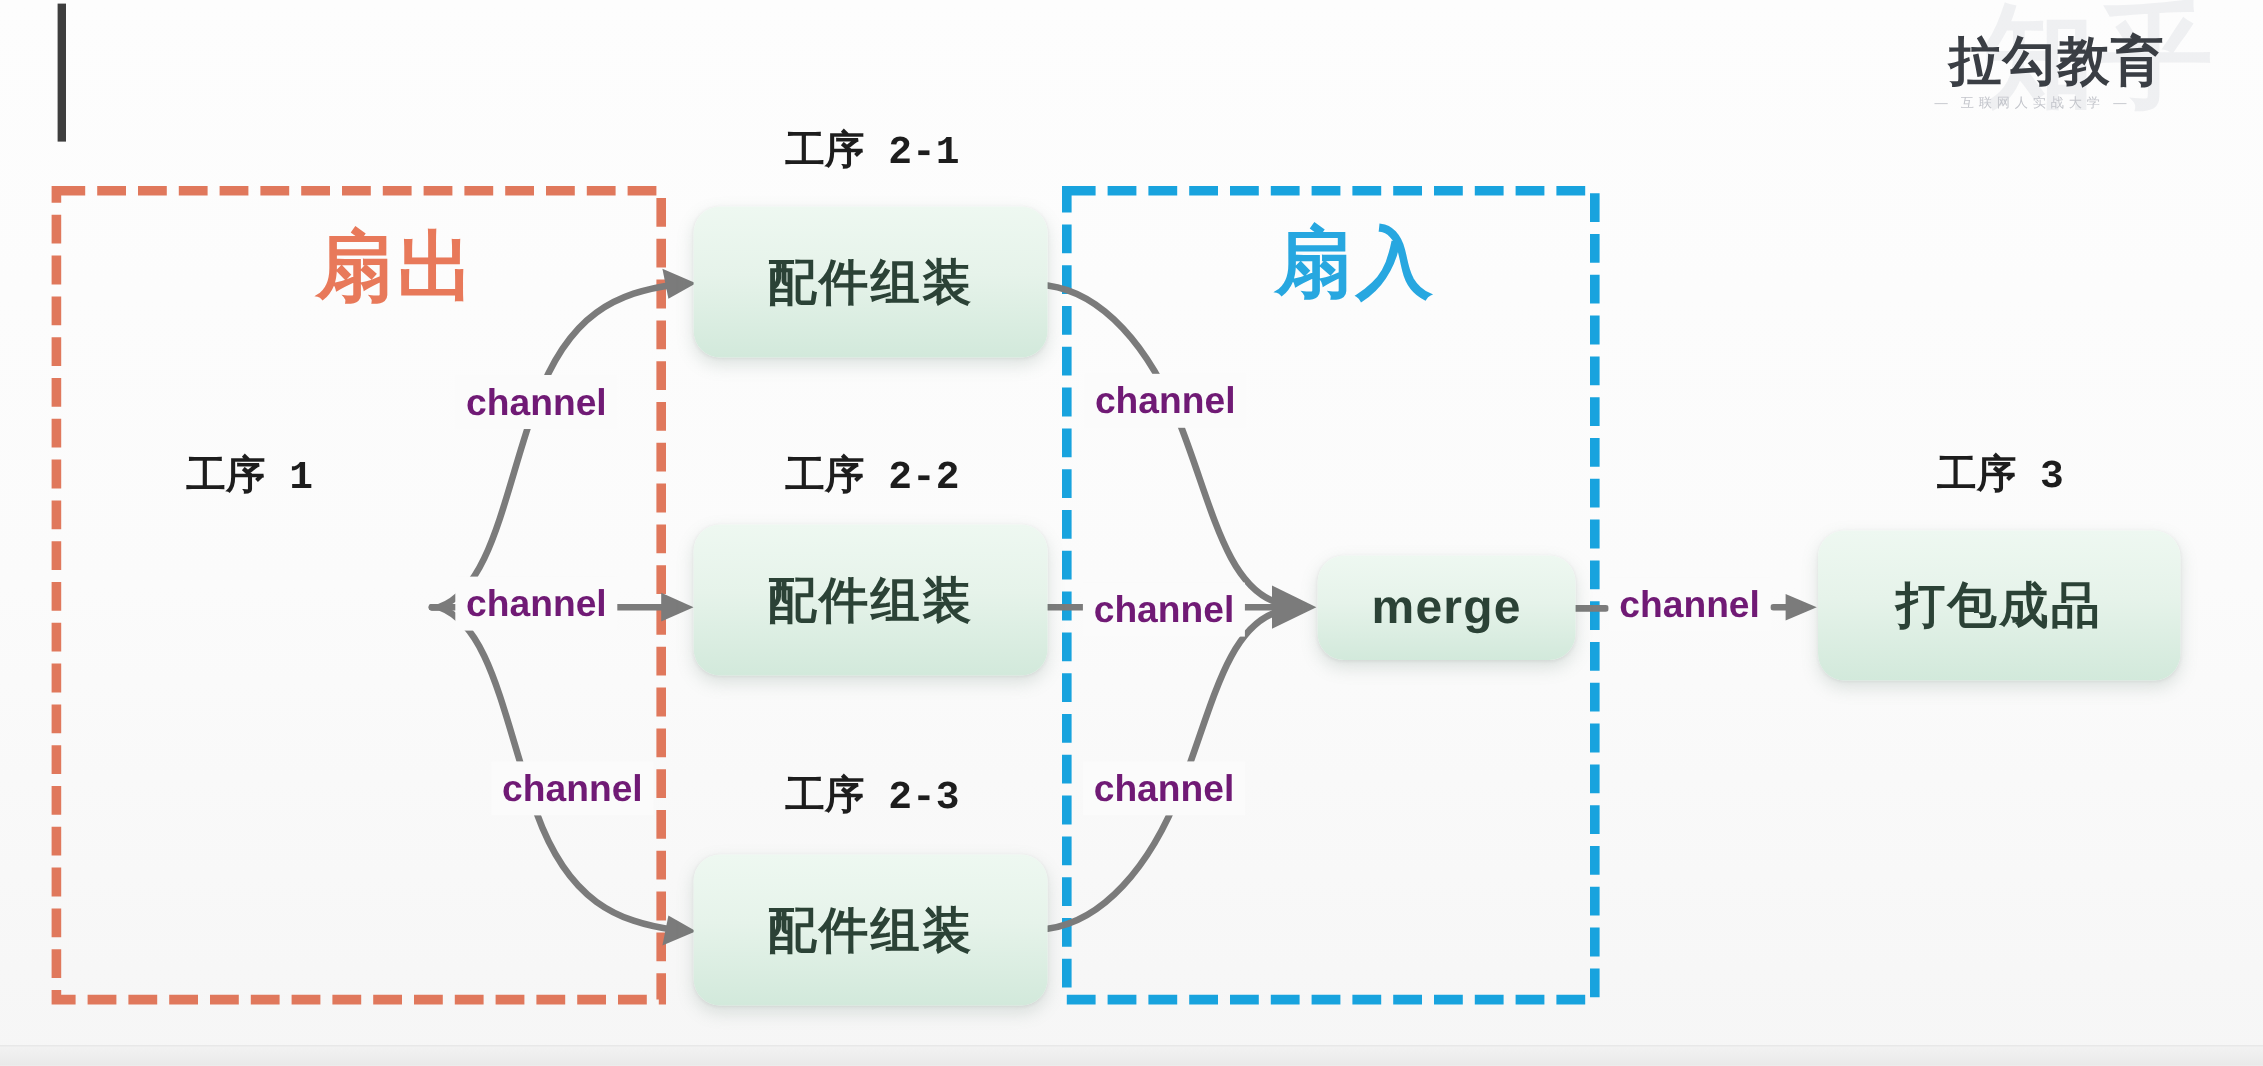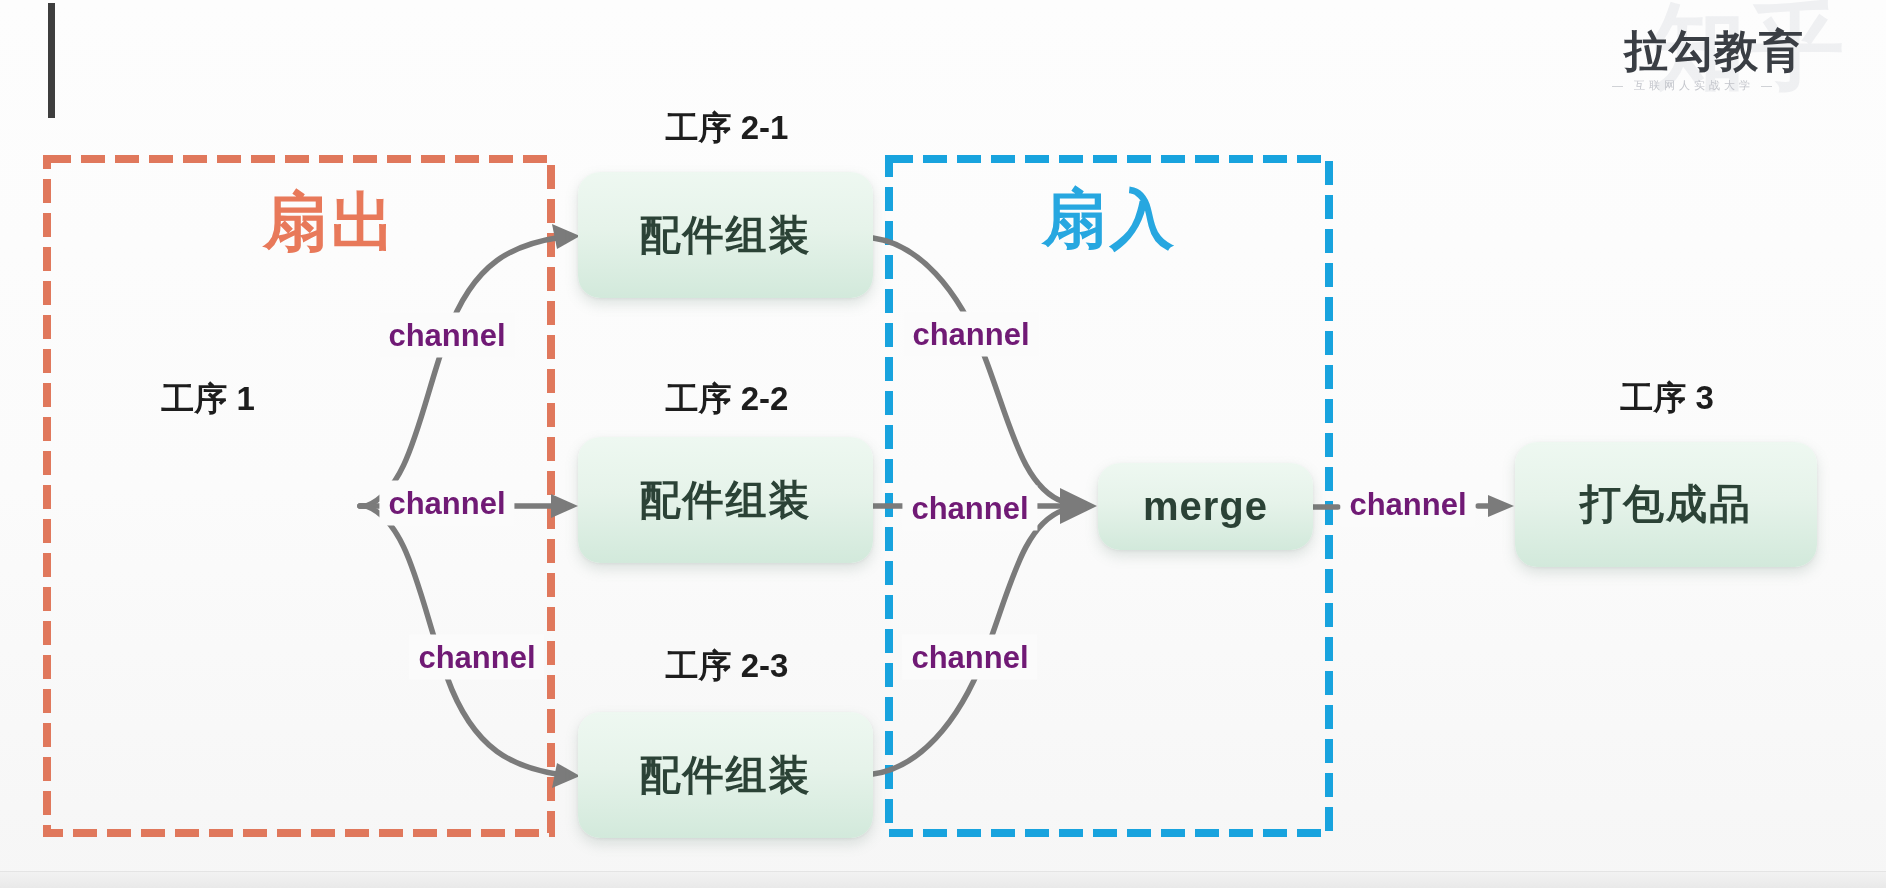--- a/index.html
+++ b/index.html
@@ -11,23 +11,23 @@
   .abs{position:absolute;}
   .center-label{position:absolute;transform:translate(-50%,-50%);white-space:nowrap;line-height:1;}
   
   .title-bar{left:48px;top:3px;width:7px;height:115px;background:#3e3e3e;}
   .page-title{left:76px;top:24px;font-size:42px;font-weight:bold;color:#4b4b4b;letter-spacing:1px;}
   .logo-watermark{left:1652px;top:-16px;font-size:94px;font-weight:bold;color:rgba(185,192,202,0.20);letter-spacing:4px;}
   .logo-text{left:1624px;top:22px;font-size:44px;font-weight:bold;color:#3a3e44;letter-spacing:1px;font-family:Liberation Serif, serif;}
   .logo-subtitle{left:1612px;top:78px;width:200px;text-align:left;font-size:11px;color:#c3c5cb;letter-spacing:4px;}
   
   .fanout-title{font-size:64px;font-weight:bold;color:#e8795a;letter-spacing:4px;margin-left:34px;}
-  .fanin-title{font-size:64px;font-weight:bold;color:#27a7e0;letter-spacing:4px;}
+  .fanin-title{font-size:64px;font-weight:bold;color:#27a7e0;letter-spacing:4px;margin-left:20px;}
   
-  .stage-label{font-size:33px;font-weight:bold;color:#1d1d1d;}
+  .stage-label{font-size:33px;font-weight:bold;color:#1d1d1d;font-family:Liberation Mono, monospace;}
   
   .channel-label{font-size:31px;font-weight:bold;color:#701a75;background:#fbfbfb;padding:7px 9px;}
   
   .node{
     position:absolute;display:flex;align-items:center;justify-content:center;
     background:linear-gradient(180deg,#eef8f1 0%,#e6f3ea 45%,#d2e9db 100%);
     border-radius:22px;
     box-shadow:0 6px 14px rgba(100,130,115,0.20),0 1px 3px rgba(0,0,0,0.06);
     font-size:41px;font-weight:bold;color:#2b4236;letter-spacing:2px;
   }

